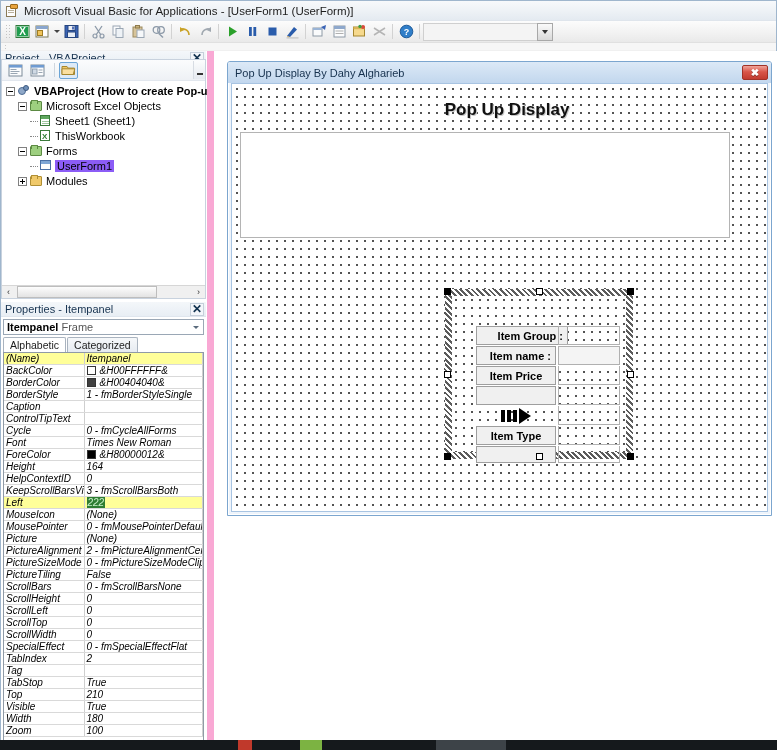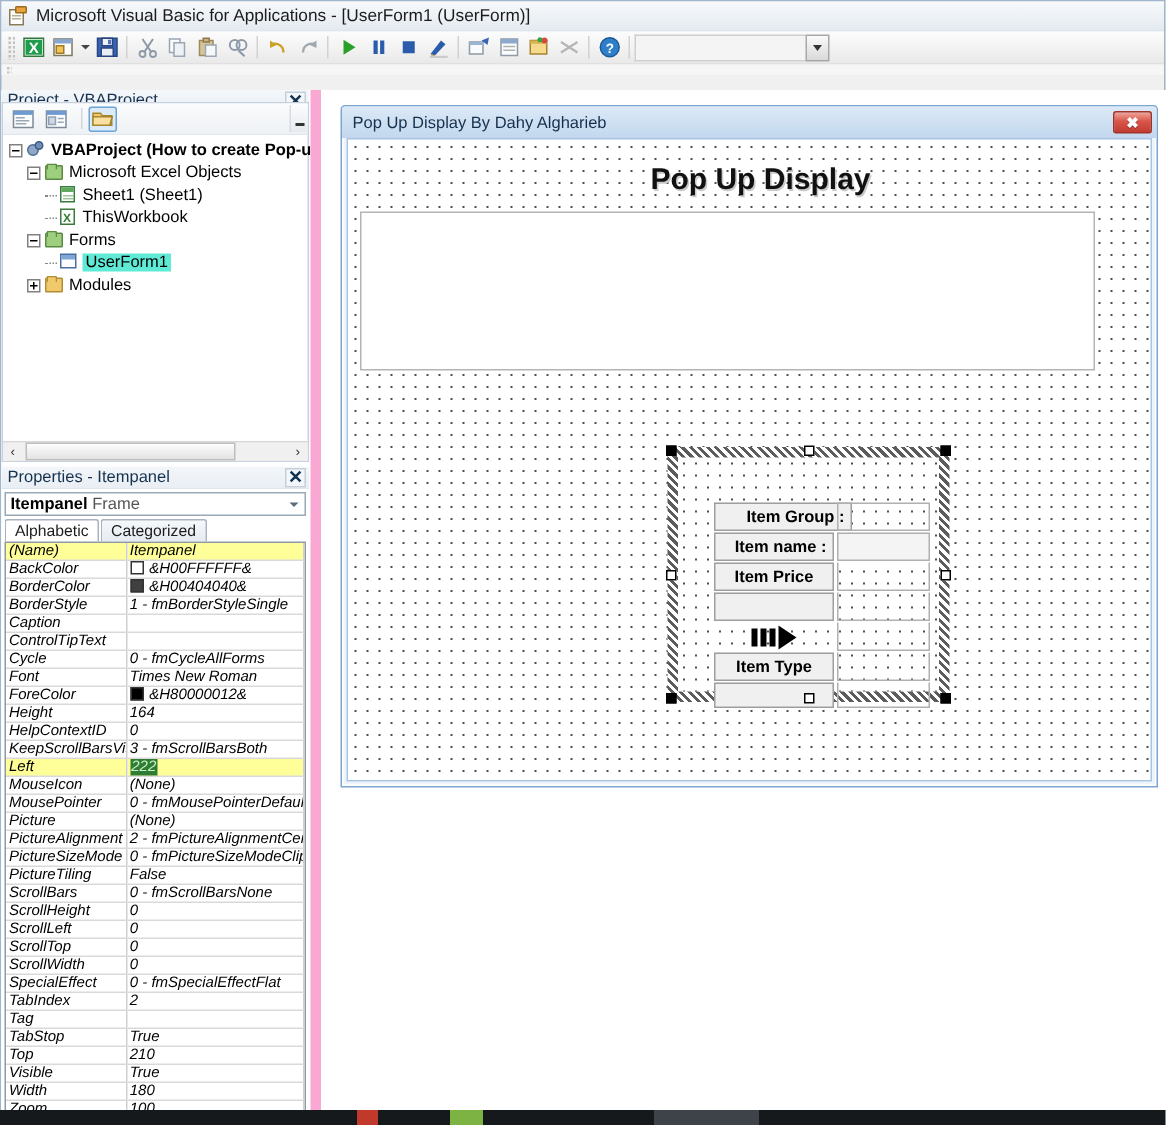--- a/index.html
+++ b/index.html
@@ -97,21 +97,21 @@
   
   .grip-row { height: 7px; background: #f6f6f6; display:flex; align-items:center; padding-left:3px;}
   .grip-row .gdots {
     width:4px;height:5px;
     background-image: radial-gradient(#c8c8c8 40%, transparent 41%);
     background-size:3px 3px;
   }
 
   
   #main {
-    position: absolute; left: 0; top: 59px;
+    position: absolute; left: 0; top: 50px;
     width: 777px; height: 689px;
     background: #ffffff;
   }
 
   
   #leftdock {
     position: absolute; left: 0; top: 0; width: 205px; height: 689px;
     background: #ffffff;
   }
 
@@ -156,21 +156,21 @@
   }
   .expander::before {
     content:''; position:absolute; left:1px; top:3px; width:5px; height:1px; background:#000;
   }
   .expander.plus::after {
     content:''; position:absolute; left:3px; top:1px; width:1px; height:5px; background:#000;
   }
   .tdash { width: 8px; height:1px; flex:none; }
   .ticon { width: 14px; height: 12px; margin-right: 3px; flex:none; position: relative;}
   .tlabel { line-height: 12px; }
-  .tlabel.sel { background: #5eead4; padding: 0 2px; }
+  .tlabel.sel { background: #8b5cf6; padding: 0 2px; }
   .tlabel.bold { font-weight: bold; }
 
   
   .ic-vba { position:absolute; left:1px; top:0px; width:12px;height:12px;}
   .ic-vba .b1{position:absolute;left:0;top:2px;width:8px;height:8px;border-radius:50%;background:#8fa8c8;border:1px solid #4e6c94;}
   .ic-vba .b2{position:absolute;left:5px;top:0px;width:6px;height:6px;border-radius:50%;background:#6f8fb8;border:1px solid #3d5a80;}
   .ic-folder { position:absolute; left:1px; top:1px; width:12px;height:10px;background:#f0c96a;border:1px solid #b08f34;border-radius:1px;}
   .ic-folder::before{content:'';position:absolute;left:0;top:-2px;width:5px;height:3px;background:#f0c96a;border:1px solid #b08f34;border-bottom:none;border-radius:1px 1px 0 0;}
   .ic-folder.grn{background:#9dcf7f;border-color:#5c8a43;}
   .ic-folder.grn::before{background:#9dcf7f;border-color:#5c8a43;}
@@ -270,21 +270,21 @@
   .form-canvas {
     position: absolute; left: 3px; top: 21px; right: 3px; bottom: 3px;
     background-color: #ffffff;
     background-image: radial-gradient(#4d4d4d 0.7px, transparent 0.9px);
     background-size: 8px 8px;
     background-position: 1px 1px;
     border: 1px solid #a8c4e2;
   }
   .form-heading {
     position: absolute; left: 180px; top: 16px; width: 190px;
-    text-align: center; font-size: 20px; font-weight: bold;
+    text-align: center; font-size: 17px; font-weight: bold;
     color: #111;
     font-family: "Liberation Sans", sans-serif;
     text-shadow: 1px 1px 0 #c9c9c9;
   }
   .big-panel {
     position: absolute; left: 8px; top: 48px; width: 490px; height: 106px;
     background: #ffffff; border: 1px solid #b4b4b4;
   }
 
   

